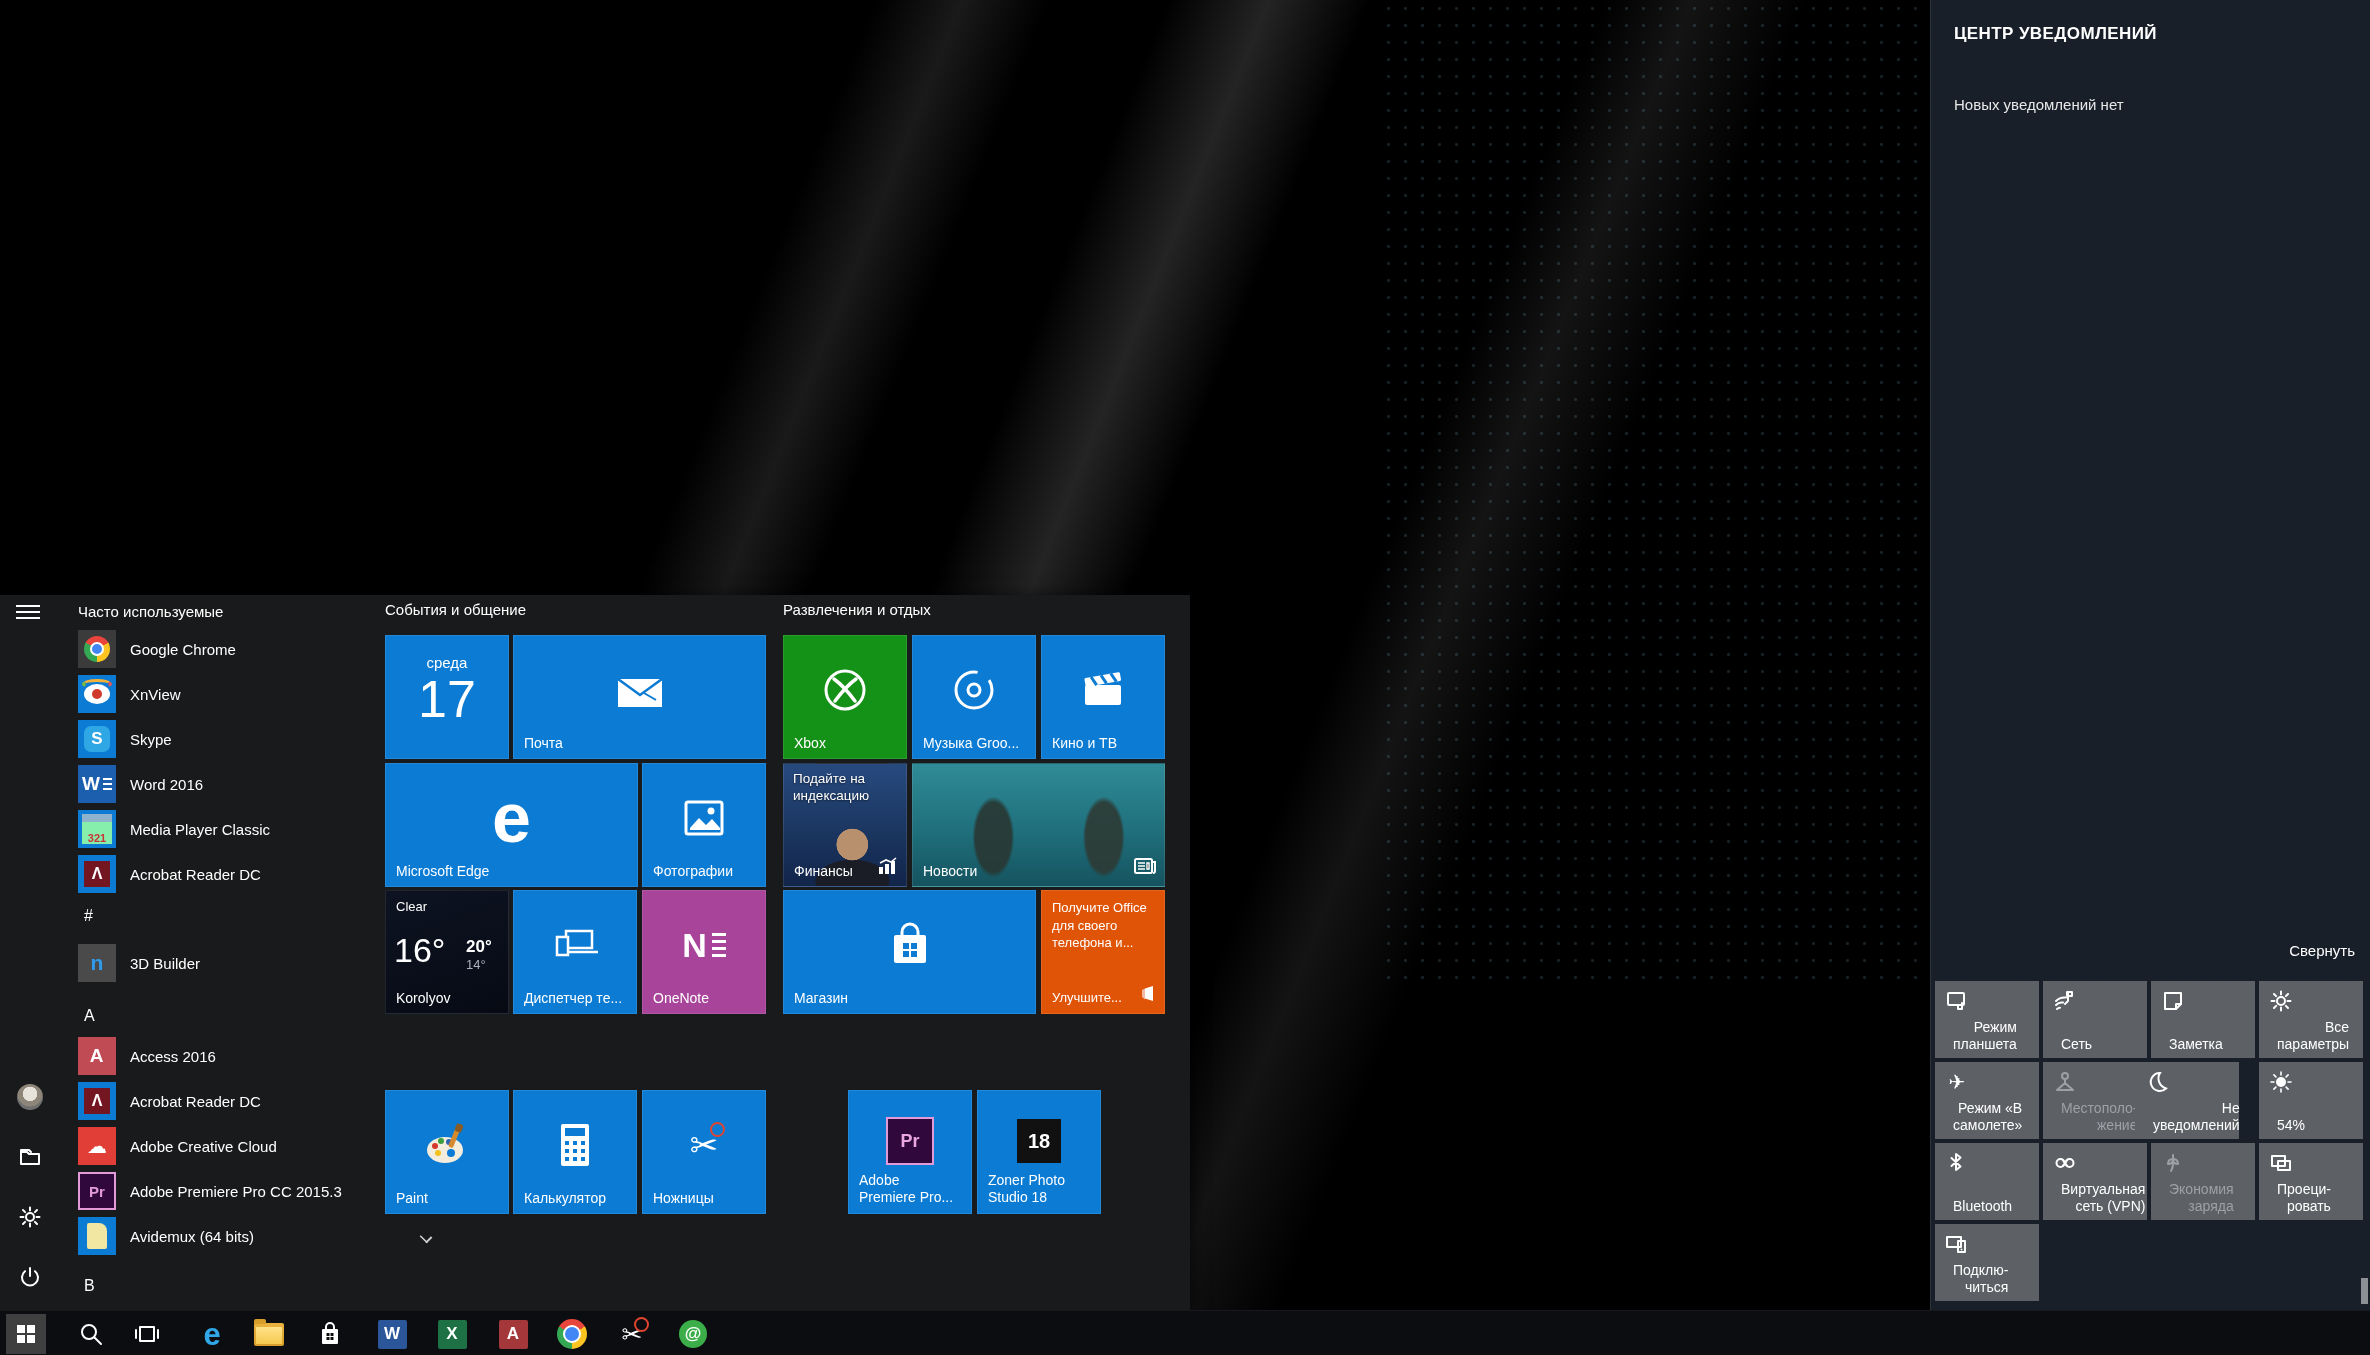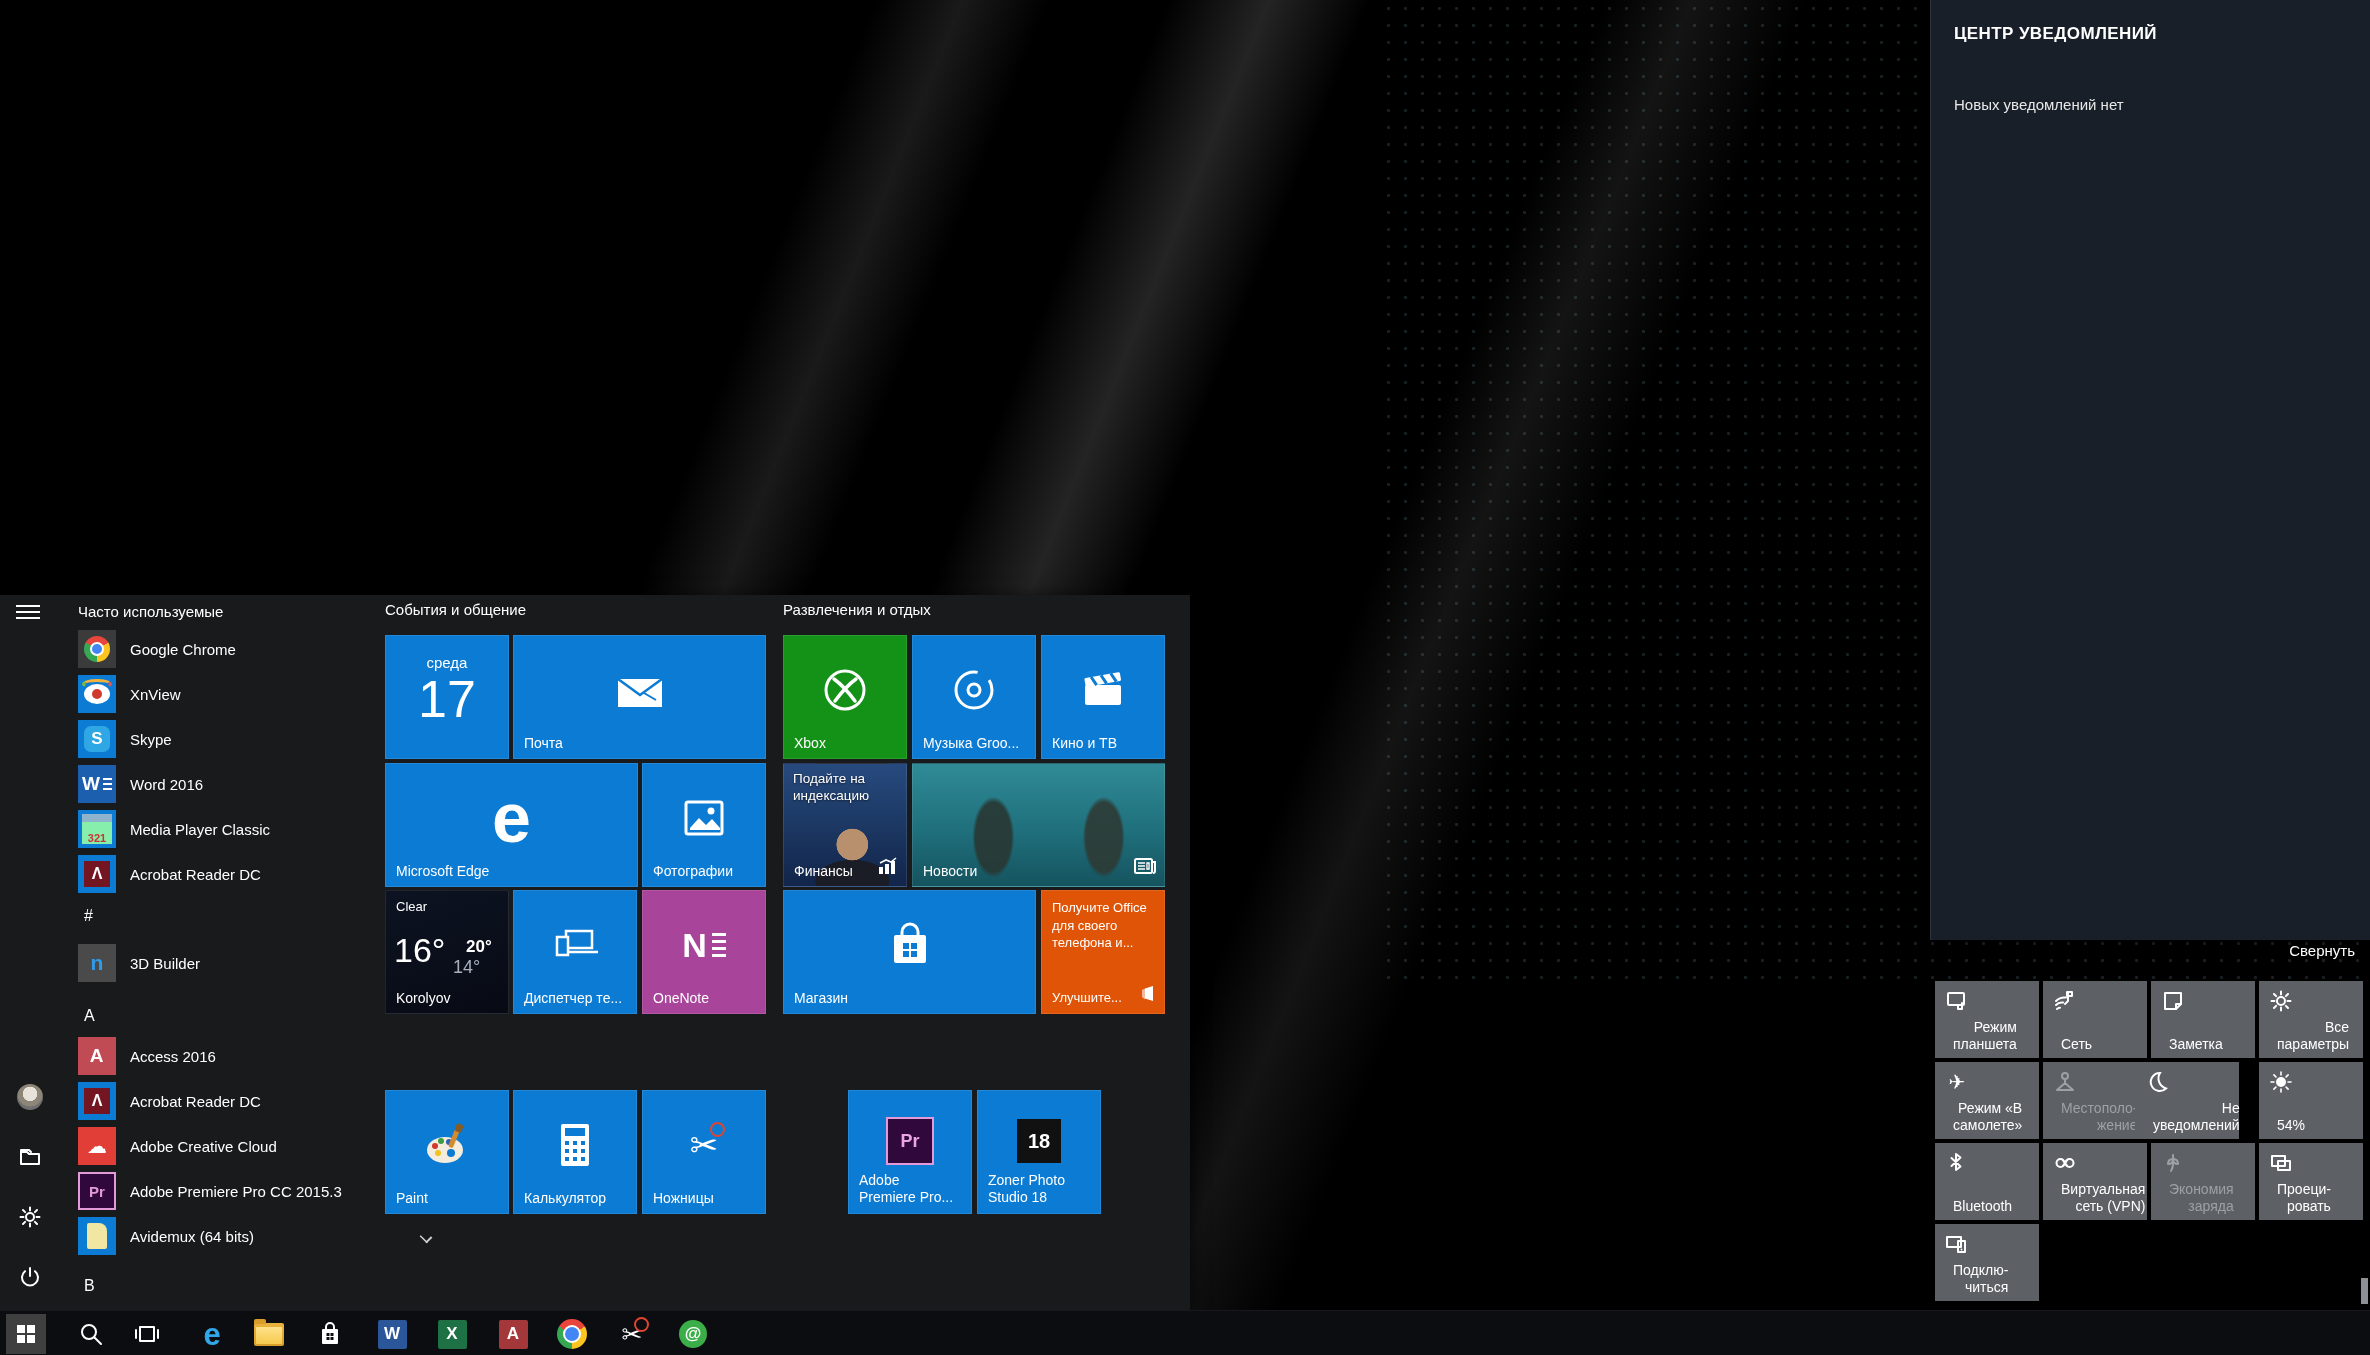--- a/index.html
+++ b/index.html
@@ -47,21 +47,21 @@
   .photo-news{background:
       radial-gradient(ellipse 30px 58px at 32% 60%, rgba(40,55,50,.9) 60%, rgba(40,55,50,0) 70%),
       radial-gradient(ellipse 30px 58px at 76% 60%, rgba(45,58,52,.9) 60%, rgba(45,58,52,0) 70%),
       linear-gradient(180deg,#2f8b96 0%,#1f6f7c 55%,#15545f 100%);}
   .headline{position:absolute;left:9px;top:6px;font-size:13.5px;line-height:17px;width:105px;text-shadow:0 1px 2px rgba(0,0,0,.6);}
   .corner-ico{position:absolute;right:8px;bottom:7px;}
 
   .w-cond{position:absolute;left:10px;top:8px;font-size:13px;}
   .w-temp{position:absolute;left:8px;top:40px;font-size:34px;font-weight:300;}
   .w-hi{position:absolute;left:80px;top:46px;font-size:17px;font-weight:bold;}
-  .w-lo{position:absolute;left:67px;top:66px;font-size:18px;color:#a8b0bd;}
+  .w-lo{position:absolute;left:80px;top:66px;font-size:13px;color:#a8b0bd;}
 
   .cal-wd{font-size:15px;text-align:center;margin-top:18px;}
   .cal-day{font-size:52px;font-weight:200;text-align:center;line-height:56px;}
 
   .office-body{position:absolute;left:10px;top:8px;width:100px;font-size:13px;line-height:17.5px;}
   .office-foot{position:absolute;left:10px;bottom:8px;font-size:13px;}
 
   .two-line{position:absolute;left:10px;bottom:7px;font-size:14px;line-height:17px;}
   .two-line span{display:block;white-space:nowrap;}
 
@@ -89,21 +89,21 @@
   .acr-in{width:26px;height:26px;background:#731622;color:#fff;display:flex;align-items:center;justify-content:center;font-size:16px;}
   .bld-n{color:#2f9bea;font-size:21px;}
   .acc-in{color:#fff;font-size:19px;letter-spacing:1px;}
   .cc-cloud{color:#fff;font-size:20px;font-weight:normal;}
   .avi-doc{width:20px;height:26px;background:#f1e6a2;border-radius:2px 8px 2px 2px;}
   .xnv{width:26px;height:20px;background:#fff;border-radius:50%;position:relative;}
   .xnv::after{content:"";position:absolute;left:8px;top:5px;width:10px;height:10px;border-radius:50%;background:#d03a2c;}
   .xnv::before{content:"";position:absolute;left:-2px;top:-5px;width:30px;height:10px;border-radius:50%;border-top:3px solid #f3b23a;border-left:3px solid #7cb93e;border-right:3px solid #d8585a;border-bottom:3px solid transparent;box-sizing:border-box;}
 
   
-  .action-center{position:absolute;left:1930px;top:0;width:440px;height:940px;
+  .action-center{position:absolute;left:1930px;top:0;width:440px;height:1310px;
     background:rgba(25,32,42,.97);border-left:1px solid rgba(255,255,255,.09);box-shadow:-4px 0 14px rgba(0,0,0,.5);text-align:right;}
   .ac-title{position:absolute;left:23px;top:24px;font-size:17px;font-weight:bold;letter-spacing:.4px;}
   .ac-empty{position:absolute;left:23px;top:96px;font-size:15px;color:#e8e8e8;}
   .ac-collapse{position:absolute;right:16px;top:942px;font-size:15px;cursor:pointer;}
   .qa{position:absolute;width:104px;height:77px;background:#5d6065;color:#fff;cursor:pointer;}
   .qa.dis{color:#9da0a5;}
   .qico{position:absolute;left:10px;top:8px;width:24px;height:24px;display:flex;align-items:center;justify-content:center;font-size:20px;line-height:22px;}
   .qlbl{position:absolute;left:10px;bottom:5px;font-size:14px;line-height:17px;}
   .qlbl span{display:block;white-space:nowrap;margin-left:8px;}
   .ac-scroll{position:absolute;right:3px;top:1278px;width:7px;height:26px;background:#8d9095;}

